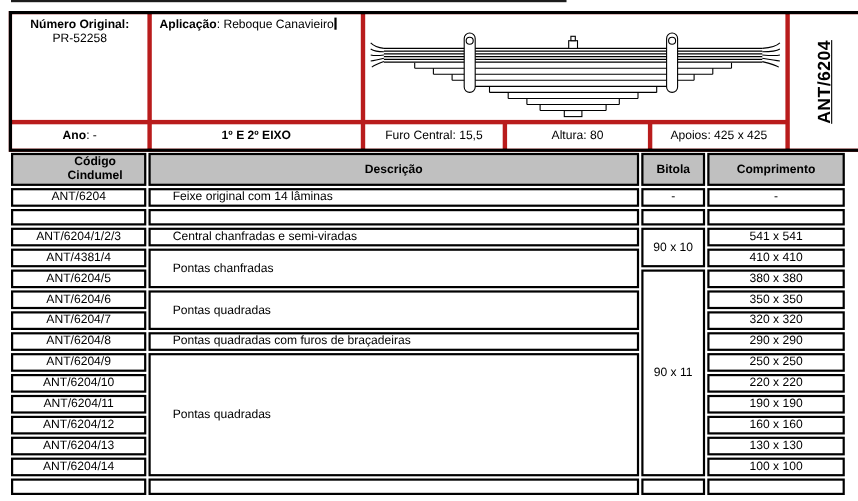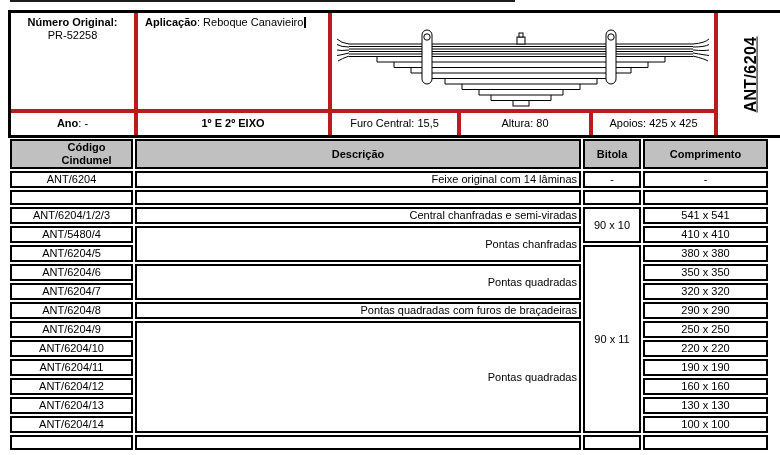--- a/index.html
+++ b/index.html
@@ -44,21 +44,21 @@
     border-collapse:separate; border-spacing:2px; table-layout:fixed;
   }
   .parts th, .parts td {
     border:2px solid #000; padding:0 2px;
     font-size:11px; line-height:13px; height:12px;
     text-align:center; vertical-align:middle; overflow:hidden;
     background:#fff;
   }
   .parts th { font-weight:bold; height:13px; }
   .parts td:empty { height:15px; }
-  .parts td.cell-desc { text-align:right; padding-left:20px; }
+  .parts td.cell-desc { text-align:left; padding-left:20px; }
 </style>
 </head>
 <body>
 
 <div class="top-strip"></div>
 
 <div class="info-panel">
 
   <div class="cell cell-numero">
     <div class="b">Número Original:</div>
@@ -144,21 +144,21 @@
         <td class="cell-bitola"></td>
         <td class="cell-comp"></td>
       </tr>
       <tr>
         <td class="cell-code">ANT/6204/1/2/3</td>
         <td class="cell-desc">Central chanfradas e semi-viradas</td>
         <td rowspan="2" class="cell-bitola">90 x 10</td>
         <td class="cell-comp">541 x 541</td>
       </tr>
       <tr>
-        <td class="cell-code">ANT/5480/4</td>
+        <td class="cell-code">ANT/4381/4</td>
         <td rowspan="2" class="cell-desc">Pontas chanfradas</td>
         <td class="cell-comp">410 x 410</td>
       </tr>
       <tr>
         <td class="cell-code">ANT/6204/5</td>
         <td rowspan="10" class="cell-bitola">90 x 11</td>
         <td class="cell-comp">380 x 380</td>
       </tr>
       <tr>
         <td class="cell-code">ANT/6204/6</td>

